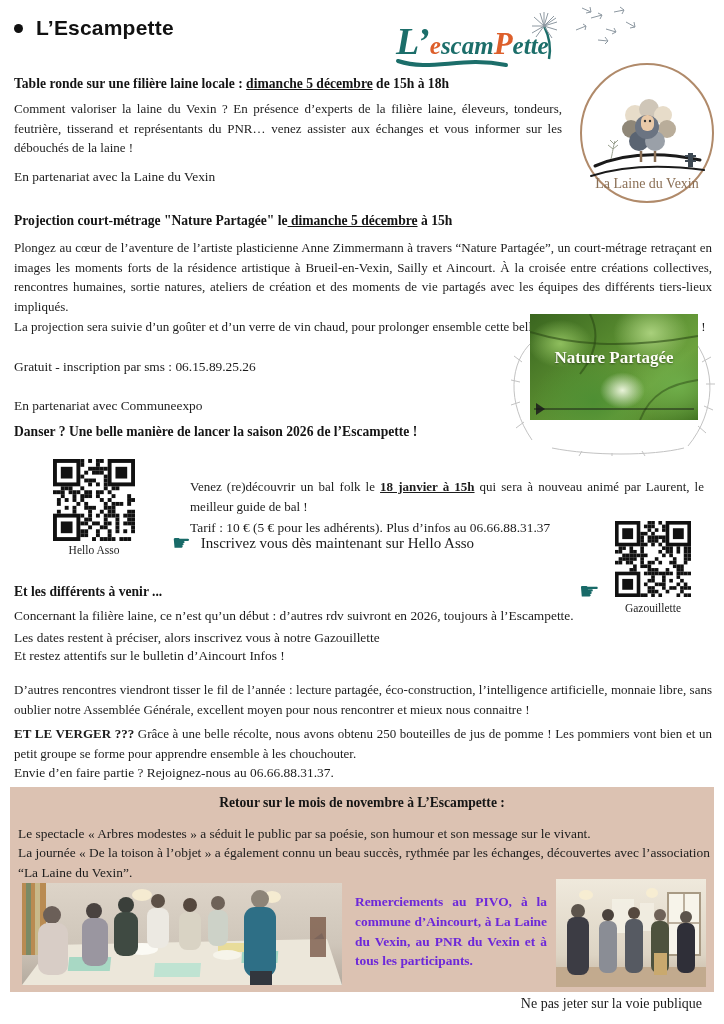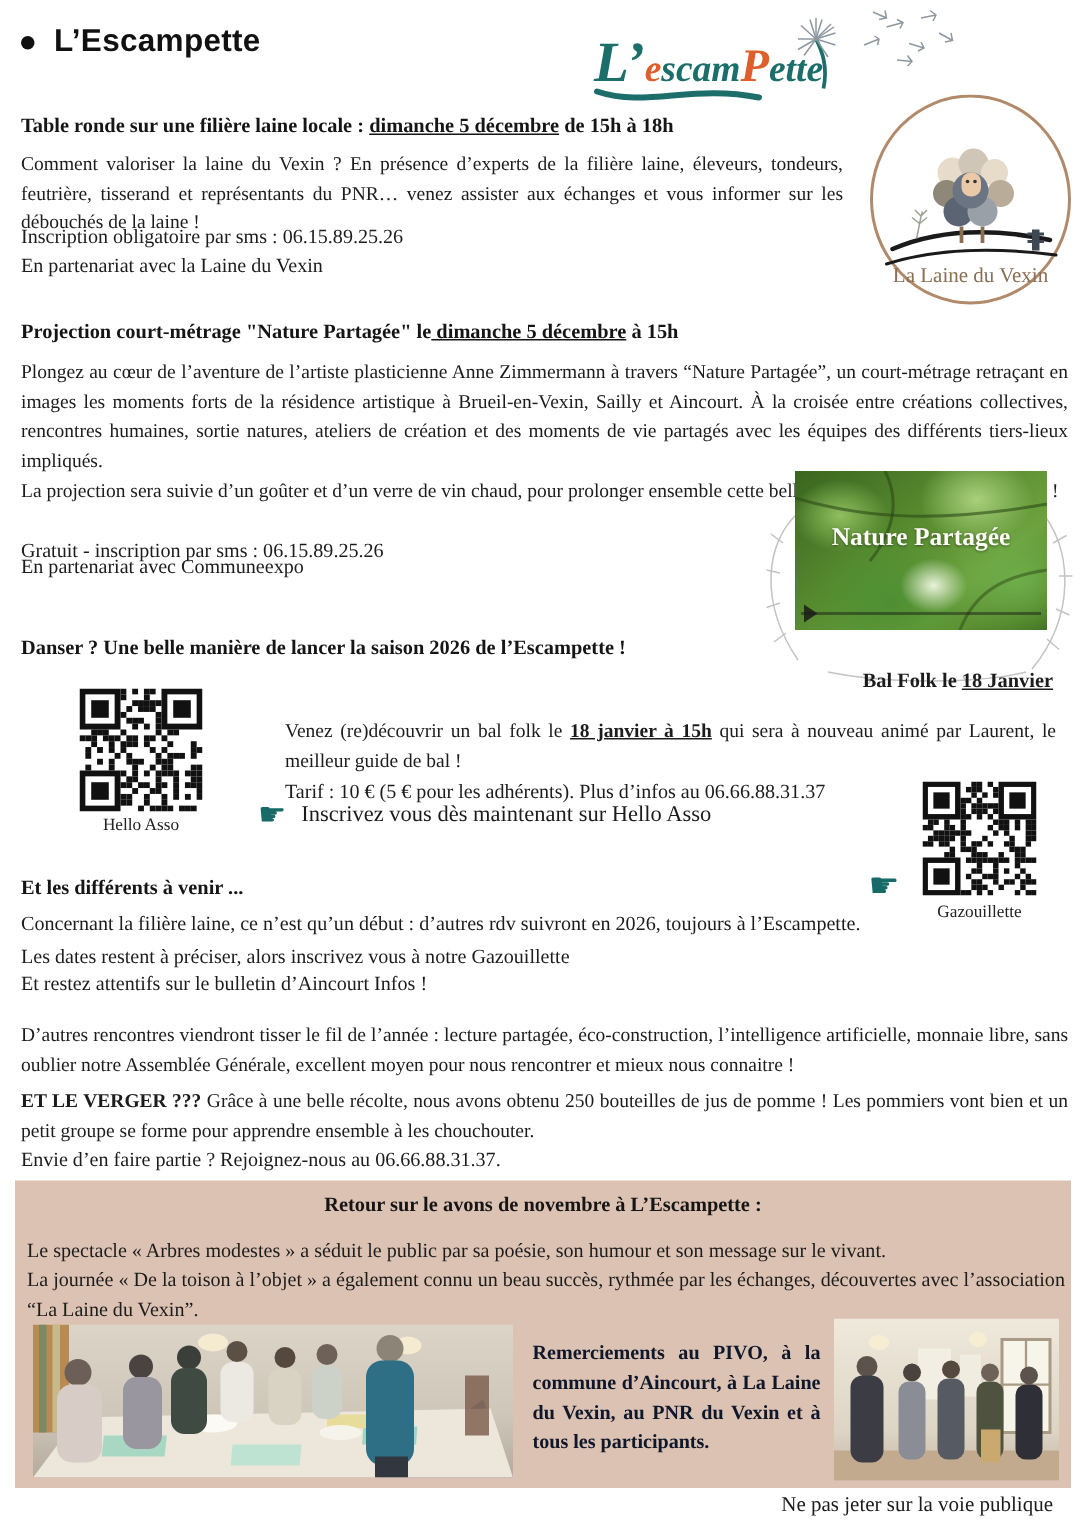--- a/index.html
+++ b/index.html
@@ -30,21 +30,21 @@
       radial-gradient(80px 64px at 38% 82%, #4e8f33 0%, rgba(78,143,51,0) 75%),
       linear-gradient(140deg, #3a651f 0%, #578a2f 40%, #6da23e 70%, #3f701f 100%);}
   .video-title{position:absolute;left:0;right:0;top:34px;text-align:center;color:#fdfdf6;
       font-weight:700;font-size:17px;text-shadow:0 1px 2px rgba(0,0,0,.45);}
   .video-bar{position:absolute;left:4px;right:4px;bottom:10px;height:2px;background:rgba(20,20,20,.45);}
   .video-play{position:absolute;left:6px;bottom:5px;width:0;height:0;
       border-left:9px solid #1b1b1b;border-top:6px solid transparent;border-bottom:6px solid transparent;opacity:.85;}
   
   .pink-box{left:10px;top:787px;width:704px;height:205px;background:#dcc2b2;}
   .pink-box .body-p,.pink-box .line{font-size:13.4px;}
-  .thanks{font-size:13.4px;line-height:19.8px;font-weight:700;color:#0f172a;text-align:justify;}
+  .thanks{font-size:13.4px;line-height:19.8px;font-weight:700;color:#6d28d9;text-align:justify;}
   .footer{font-size:14px;color:#1b1b1b;}
   svg{display:block;}
 </style>
 </head>
 <body>
 
 <div class="page">
 
   <div class="abs title-row">
     <span class="bullet"></span>
@@ -118,28 +118,27 @@
     <g>
       <rect x="111" y="90" width="5" height="14" fill="#3d4852"></rect>
       <rect x="108" y="92" width="11" height="2" fill="#3d4852"></rect>
       <rect x="108" y="97" width="11" height="2" fill="#3d4852"></rect>
     </g>
     <text x="70" y="125" text-anchor="middle" font-family="Liberation Serif, serif" font-size="14" fill="#8a6f55">La Laine du Vexin</text>
   </svg>
 
   <h2 class="abs" style="left:14px;top:76px;width:600px;"><span>Table ronde sur une filière laine locale : </span><span class="u">dimanche 5 décembre</span><span> de 15h à 18h</span></h2>
   <p class="abs body-p" style="left:14px;top:99px;width:548px;">Comment valoriser la laine du Vexin ? En présence d’experts de la filière laine, éleveurs, tondeurs, feutrière, tisserand et représentants du PNR… venez assister aux échanges et vous informer sur les débouchés de la laine !</p>
-  <div class="abs line" style="left:14px;top:148px;">Inscription obligatoire par sms :  06.15.89.25.26</div>
   <div class="abs line" style="left:14px;top:167px;">En partenariat avec la Laine du Vexin</div>
 
   <h2 class="abs" style="left:14px;top:213px;width:660px;"><span>Projection court-métrage "Nature Partagée"  le</span><span class="u"> dimanche 5 décembre</span><span> à 15h</span></h2>
   <p class="abs body-p" style="left:14px;top:238px;width:698px;">Plongez au cœur de l’aventure de l’artiste plasticienne Anne Zimmermann  à travers “Nature Partagée”, un court-métrage retraçant en images les moments forts de la résidence artistique à Brueil-en-Vexin, Sailly et Aincourt. À la croisée entre créations collectives, rencontres humaines, sortie natures, ateliers de création et des moments de vie partagés avec les équipes des différents tiers-lieux impliqués.</p>
   <p class="abs body-p" style="left:14px;top:317px;width:698px;">La projection sera suivie d’un goûter et d’un verre de vin chaud, pour prolonger ensemble cette belle aventure humaine et artistique !</p>
   <div class="abs line" style="left:14px;top:357px;">Gratuit - inscription par sms : 06.15.89.25.26</div>
-  <div class="abs line" style="left:14px;top:368px;">En partenariat avec Communeexpo</div>
+  <div class="abs line" style="left:14px;top:396px;">En partenariat avec Communeexpo</div>
 
   <svg class="abs" style="left:492px;top:322px;" width="232" height="134" viewBox="0 0 232 134">
     <g stroke="#c3c3c3" stroke-width="1" fill="none">
       <path d="M40 20 C 18 40, 14 80, 40 118"></path>
       <path d="M30 40 l-8 -6 M28 60 l-9 -2 M28 80 l-9 3 M32 100 l-8 6"></path>
       <path d="M200 16 C 225 45, 224 90, 196 124"></path>
       <path d="M210 40 l9 -5 M214 62 l9 0 M212 84 l9 4 M206 104 l8 7"></path>
       <path d="M60 126 C 100 134, 160 134, 192 126"></path>
       <path d="M90 129 l-3 5 M120 131 l0 5 M150 129 l3 5"></path>
       <path d="M44 12 C 80 2, 160 2, 198 12"></path>
@@ -152,21 +151,20 @@
       <path d="M60 0 C 70 20, 66 40, 50 60" stroke="#24400f" stroke-width="2" fill="none" opacity=".5"></path>
       <path d="M110 106 C 120 80, 140 70, 168 66" stroke="#2c4a16" stroke-width="2" fill="none" opacity=".5"></path>
     </svg>
     <div class="video-title">Nature Partagée</div>
     <div class="video-bar"></div>
     <div class="video-play"></div>
   </div>
 
   <h2 class="abs" style="left:14px;top:424px;width:560px;">Danser ?  Une belle manière de lancer la saison 2026 de l’Escampette !</h2>
 
-  <div class="abs right b" style="left:440px;top:446px;width:262px;font-size:13.6px;"><span>Bal Folk le </span><span class="u">18 Janvier</span></div>
 
   <div class="abs" style="left:50px;top:459px;width:88px;">
     <svg class="qr" width="82" height="82" viewBox="0 0 82 82" style="margin:0 auto;">
         <rect x="0" y="0" width="82" height="82" fill="#ffffff"></rect>
         <rect x="0" y="31.238095238095237" width="3.9047619047619047" height="3.9047619047619047" fill="#111111"></rect>
         <rect x="3.9047619047619047" y="31.238095238095237" width="3.9047619047619047" height="3.9047619047619047" fill="#111111"></rect>
         <rect x="3.9047619047619047" y="39.047619047619044" width="3.9047619047619047" height="3.9047619047619047" fill="#111111"></rect>
         <rect x="3.9047619047619047" y="42.95238095238095" width="3.9047619047619047" height="3.9047619047619047" fill="#111111"></rect>
         <rect x="3.9047619047619047" y="50.76190476190476" width="3.9047619047619047" height="3.9047619047619047" fill="#111111"></rect>
         <rect x="7.809523809523809" y="27.333333333333332" width="3.9047619047619047" height="3.9047619047619047" fill="#111111"></rect>
@@ -479,21 +477,21 @@
         <rect x="3.619047619047619" y="54.285714285714285" width="18.095238095238095" height="18.095238095238095" fill="#ffffff"></rect>
         <rect x="7.238095238095238" y="57.904761904761905" width="10.857142857142858" height="10.857142857142858" fill="#111111"></rect>
       </svg>
     <div class="center qr-label" style="margin-top:5px;">Gazouillette</div>
   </div>
 
   <p class="abs body-p" style="left:14px;top:724px;width:698px;"><span class="b">ET LE VERGER ???</span><span>  Grâce à une belle récolte, nous avons obtenu 250 bouteilles de jus de pomme ! Les pommiers vont bien et un petit groupe se forme pour apprendre ensemble à les chouchouter.</span></p>
   <div class="abs line" style="left:14px;top:763px;">Envie d’en faire partie ? Rejoignez-nous au 06.66.88.31.37.</div>
 
   <div class="abs pink-box">
-    <h2 class="center" style="position:absolute;left:0;right:0;top:8px;">Retour sur le avons de novembre à L’Escampette :</h2>
+    <h2 class="center" style="position:absolute;left:0;right:0;top:8px;">Retour sur le mois de novembre à L’Escampette :</h2>
     <div class="line" style="position:absolute;left:8px;top:37px;width:692px;">Le spectacle « Arbres modestes » a séduit le public par sa poésie, son humour et son message sur le vivant.</div>
     <div class="line" style="position:absolute;left:8px;top:56px;width:692px;">La journée « De la toison à l’objet » a également connu un beau succès, rythmée par les échanges, découvertes  avec l’association “La Laine du Vexin”.</div>
 
     <svg style="position:absolute;left:12px;top:96px;" width="320" height="102" viewBox="0 0 320 102">
       <defs>
         <linearGradient id="wall" x1="0" y1="0" x2="0" y2="1">
           <stop offset="0" stop-color="#ddd4c8"></stop>
             <stop offset=".6" stop-color="#cfc6ba"></stop>
             <stop offset="1" stop-color="#b4aa9e"></stop>
         </linearGradient>

